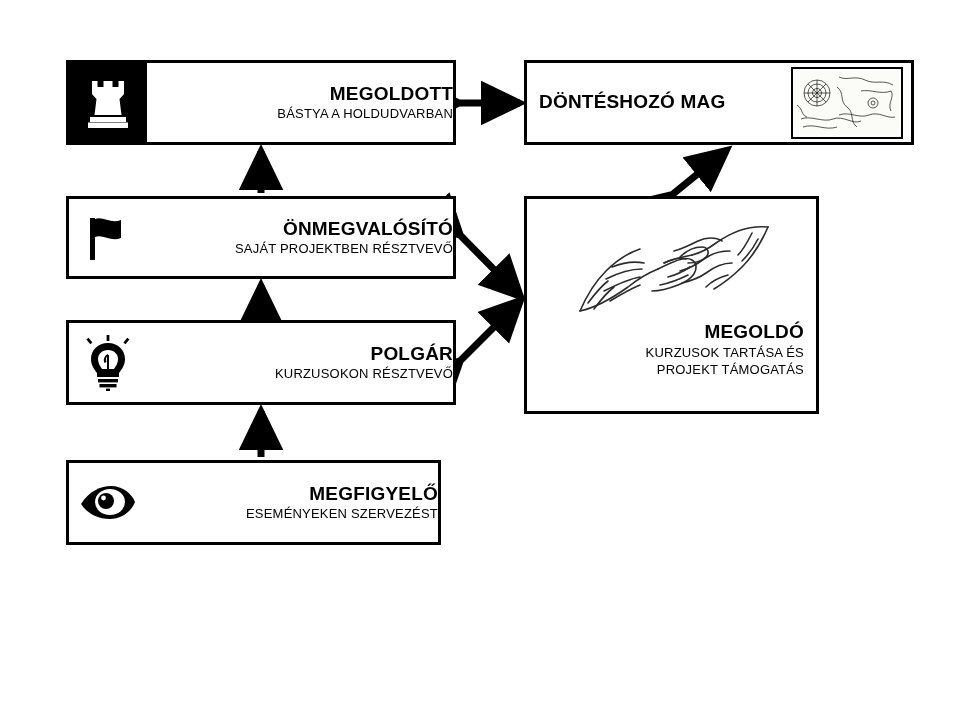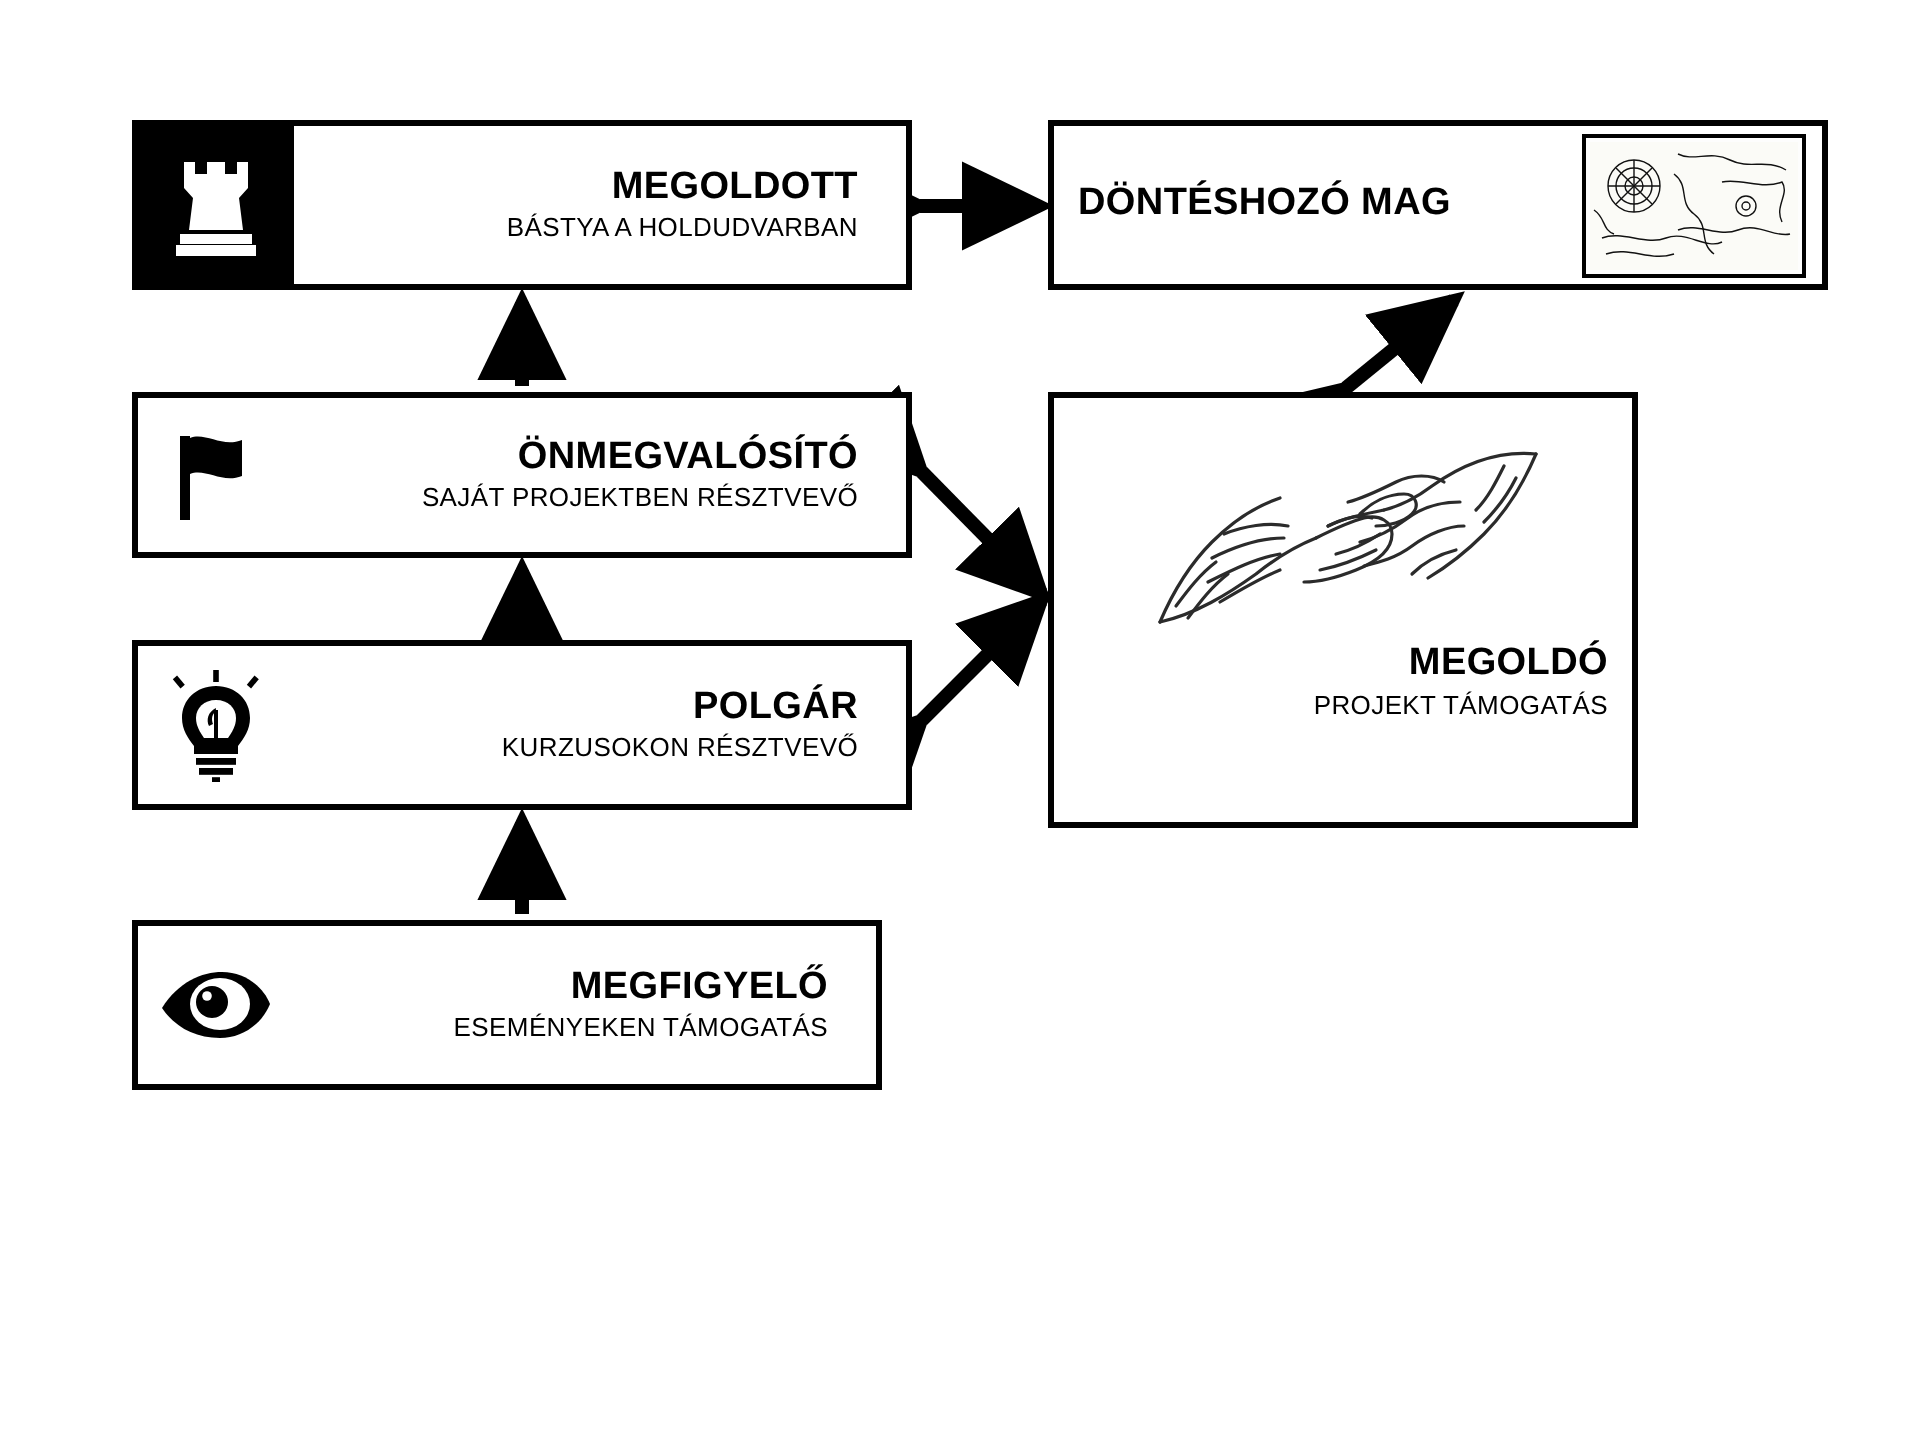--- a/index.html
+++ b/index.html
@@ -43,21 +43,21 @@
     flex: 0 0 auto;
     width: 78px;
     height: 100%;
     display: flex;
     align-items: center;
     justify-content: center;
   }
   .node-left .label-box {
     flex: 1 1 auto;
     text-align: right;
-    padding-right: 24px;
+    padding-right: 0;
     line-height: 1.28;
   }
 
   .title {
     font-weight: bold;
     font-size: 19px;
     letter-spacing: 0.2px;
     white-space: nowrap;
   }
   .subtitle {
@@ -272,20 +272,21 @@
 
           <path d="M180 26 C176 34 172 42 166 48"></path>
           <path d="M186 32 C182 40 176 48 170 54"></path>
           <path d="M16 96 C22 88 28 80 36 74"></path>
           <path d="M22 102 C28 94 34 86 42 80"></path>
         </g>
       </svg>
     </div>
     <div class="label-box">
       <div class="title">MEGOLDÓ</div>
+      <div class="subtitle">KURZUSOK TARTÁSA ÉS</div>
       <div class="subtitle">PROJEKT TÁMOGATÁS</div>
     </div>
   </div>
 
   <div class="node node-left" id="node-polgar">
     <div class="icon-box">
       <svg width="48" height="56" viewBox="0 0 48 56">
         <g fill="#000">
           <path d="M24 8 C14 8 7 15 7 24 C7 30 10 34 13 38 L13 42 L35 42 L35 38 C38 34 41 30 41 24 C41 15 34 8 24 8 z"></path>
           <rect x="14" y="44" width="20" height="3.4"></rect>
@@ -314,17 +315,17 @@
     <div class="icon-box">
       <svg width="58" height="40" viewBox="0 0 58 40">
         <path fill="#000" d="M2 21 C10 8 22 3 32 3 C44 3 53 11 56 19 C52 29 42 36 31 36 C18 36 8 30 2 21 z"></path>
         <ellipse cx="31" cy="19" rx="15" ry="13" fill="#ffffff"></ellipse>
         <circle cx="27" cy="18" r="8" fill="#000"></circle>
         <circle cx="24.5" cy="15" r="2.4" fill="#ffffff"></circle>
       </svg>
     </div>
     <div class="label-box">
       <div class="title">MEGFIGYELŐ</div>
-      <div class="subtitle">ESEMÉNYEKEN TÁMOGATÁS</div>
+      <div class="subtitle">ESEMÉNYEKEN SZERVEZÉST</div>
     </div>
   </div>
 
 </div>
 
 </body></html>

